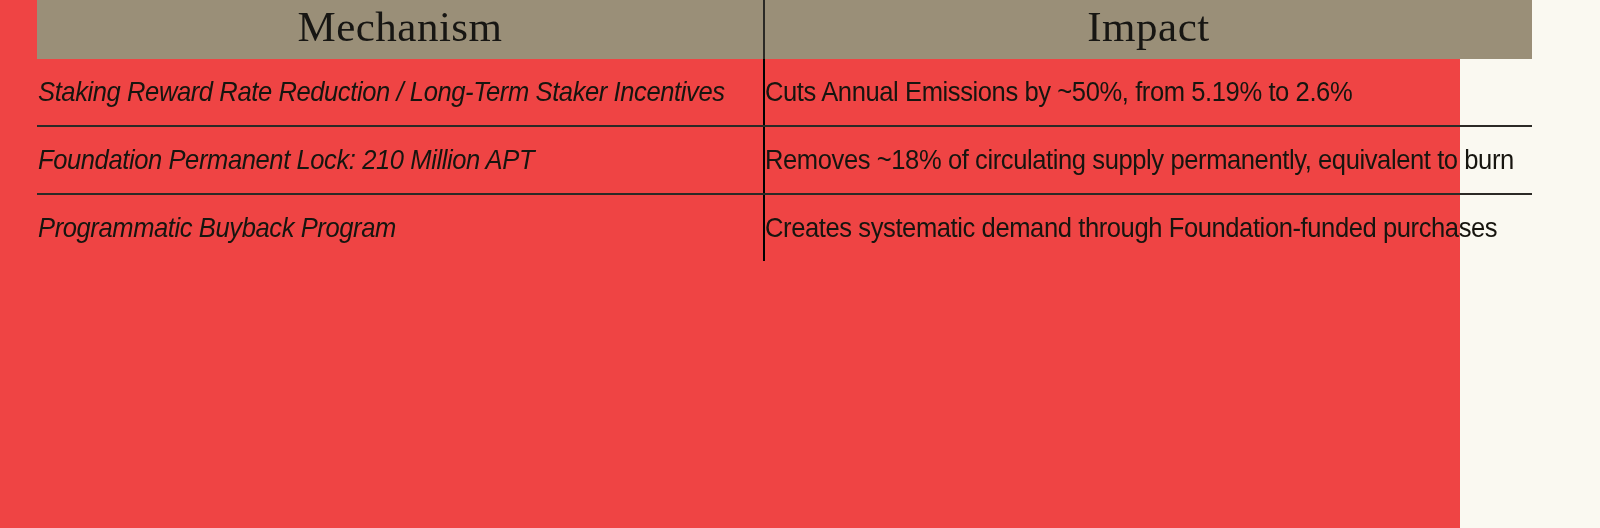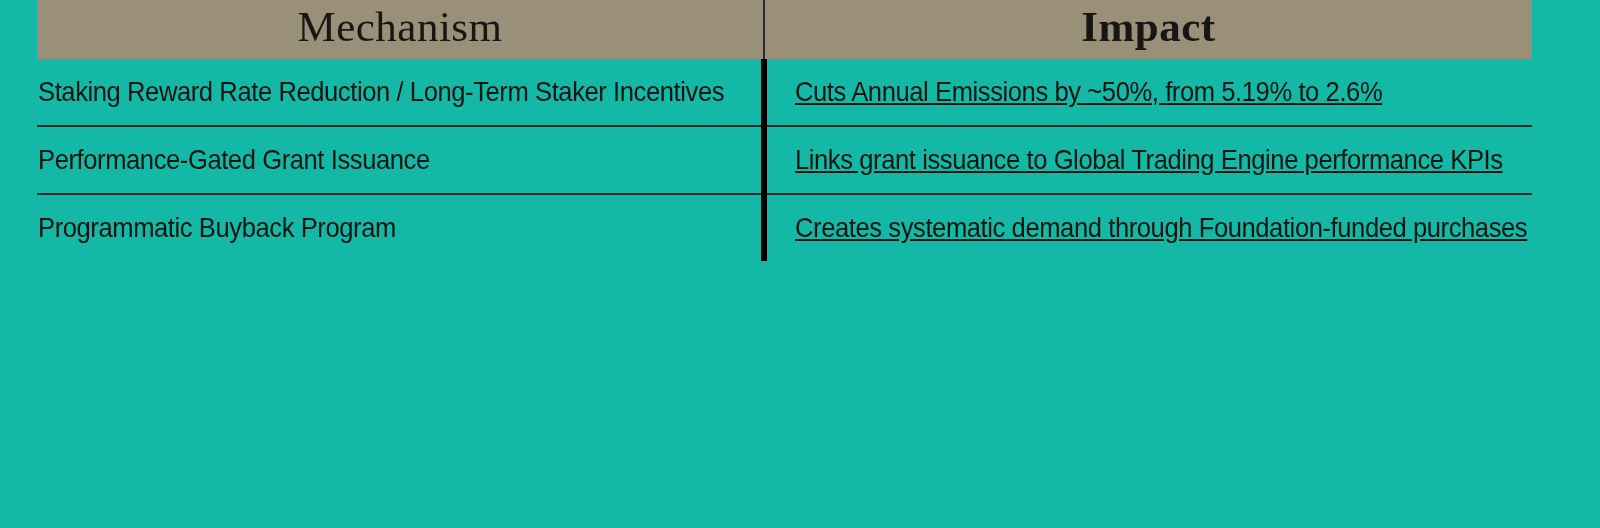--- a/index.html
+++ b/index.html
@@ -9,23 +9,23 @@
   body {
     width: 1600px;
     height: 528px;
     background: #faf9f1;
     font-family: "Liberation Sans", sans-serif;
     overflow: hidden;
   }
 
   .page {
     position: relative;
-    width: 1600px;
+    width: 1460px;
     height: 528px;
-    background: #14b8a6;
+    background: #ef4444;
   }
 
   
   .table-wrap {
     position: absolute;
     left: 37px;
     top: 0;
     width: 1495px;
     height: 528px;
   }
@@ -55,44 +55,42 @@
     display: block;
     position: relative;
     top: -3px;
   }
   .tbl thead th.col-mech {
     width: 726px;
     border-right: 2px solid #2b2a26;
   }
   .tbl thead th.col-impact {
     width: 767px;
-    font-weight: bold;
   }
 
   
   .tbl tbody td {
     padding: 0;
     margin: 0;
     height: 66px;
     vertical-align: middle;
     border-bottom: 2px solid #2b2a26;
     color: #16150f;
     font-size: 27.5px;
     line-height: 1.1;
     letter-spacing: -0.45px;
     white-space: nowrap;
     overflow: visible;
   }
   .tbl tbody td.cell-mech {
-    border-right: 6px solid #000000;
+    border-right: 2px solid #000000;
     padding-left: 1px;
+    font-style: italic;
   }
   .tbl tbody td.cell-impact {
-    padding-left: 28px;
-    text-decoration: underline;
   }
   .tbl tbody tr:last-child td {
     border-bottom: none;
   }
 
   .cell-text {
     display: block;
     transform: scaleX(0.93);
     transform-origin: left center;
   }
@@ -117,24 +115,24 @@
         <tr>
           <td class="cell-mech">
               <span class="cell-text">Staking Reward Rate Reduction / Long-Term Staker Incentives</span>
             </td>
           <td class="cell-impact">
               <span class="cell-text">Cuts Annual Emissions by ~50%, from 5.19% to 2.6%</span>
             </td>
         </tr>
         <tr>
           <td class="cell-mech">
-              <span class="cell-text">Performance-Gated Grant Issuance</span>
+              <span class="cell-text">Foundation Permanent Lock: 210 Million APT</span>
             </td>
           <td class="cell-impact">
-              <span class="cell-text">Links grant issuance to Global Trading Engine performance KPIs</span>
+              <span class="cell-text">Removes ~18% of circulating supply permanently, equivalent to burn</span>
             </td>
         </tr>
         <tr>
           <td class="cell-mech">
               <span class="cell-text">Programmatic Buyback Program</span>
             </td>
           <td class="cell-impact">
               <span class="cell-text">Creates systematic demand through Foundation-funded purchases</span>
             </td>
         </tr>

